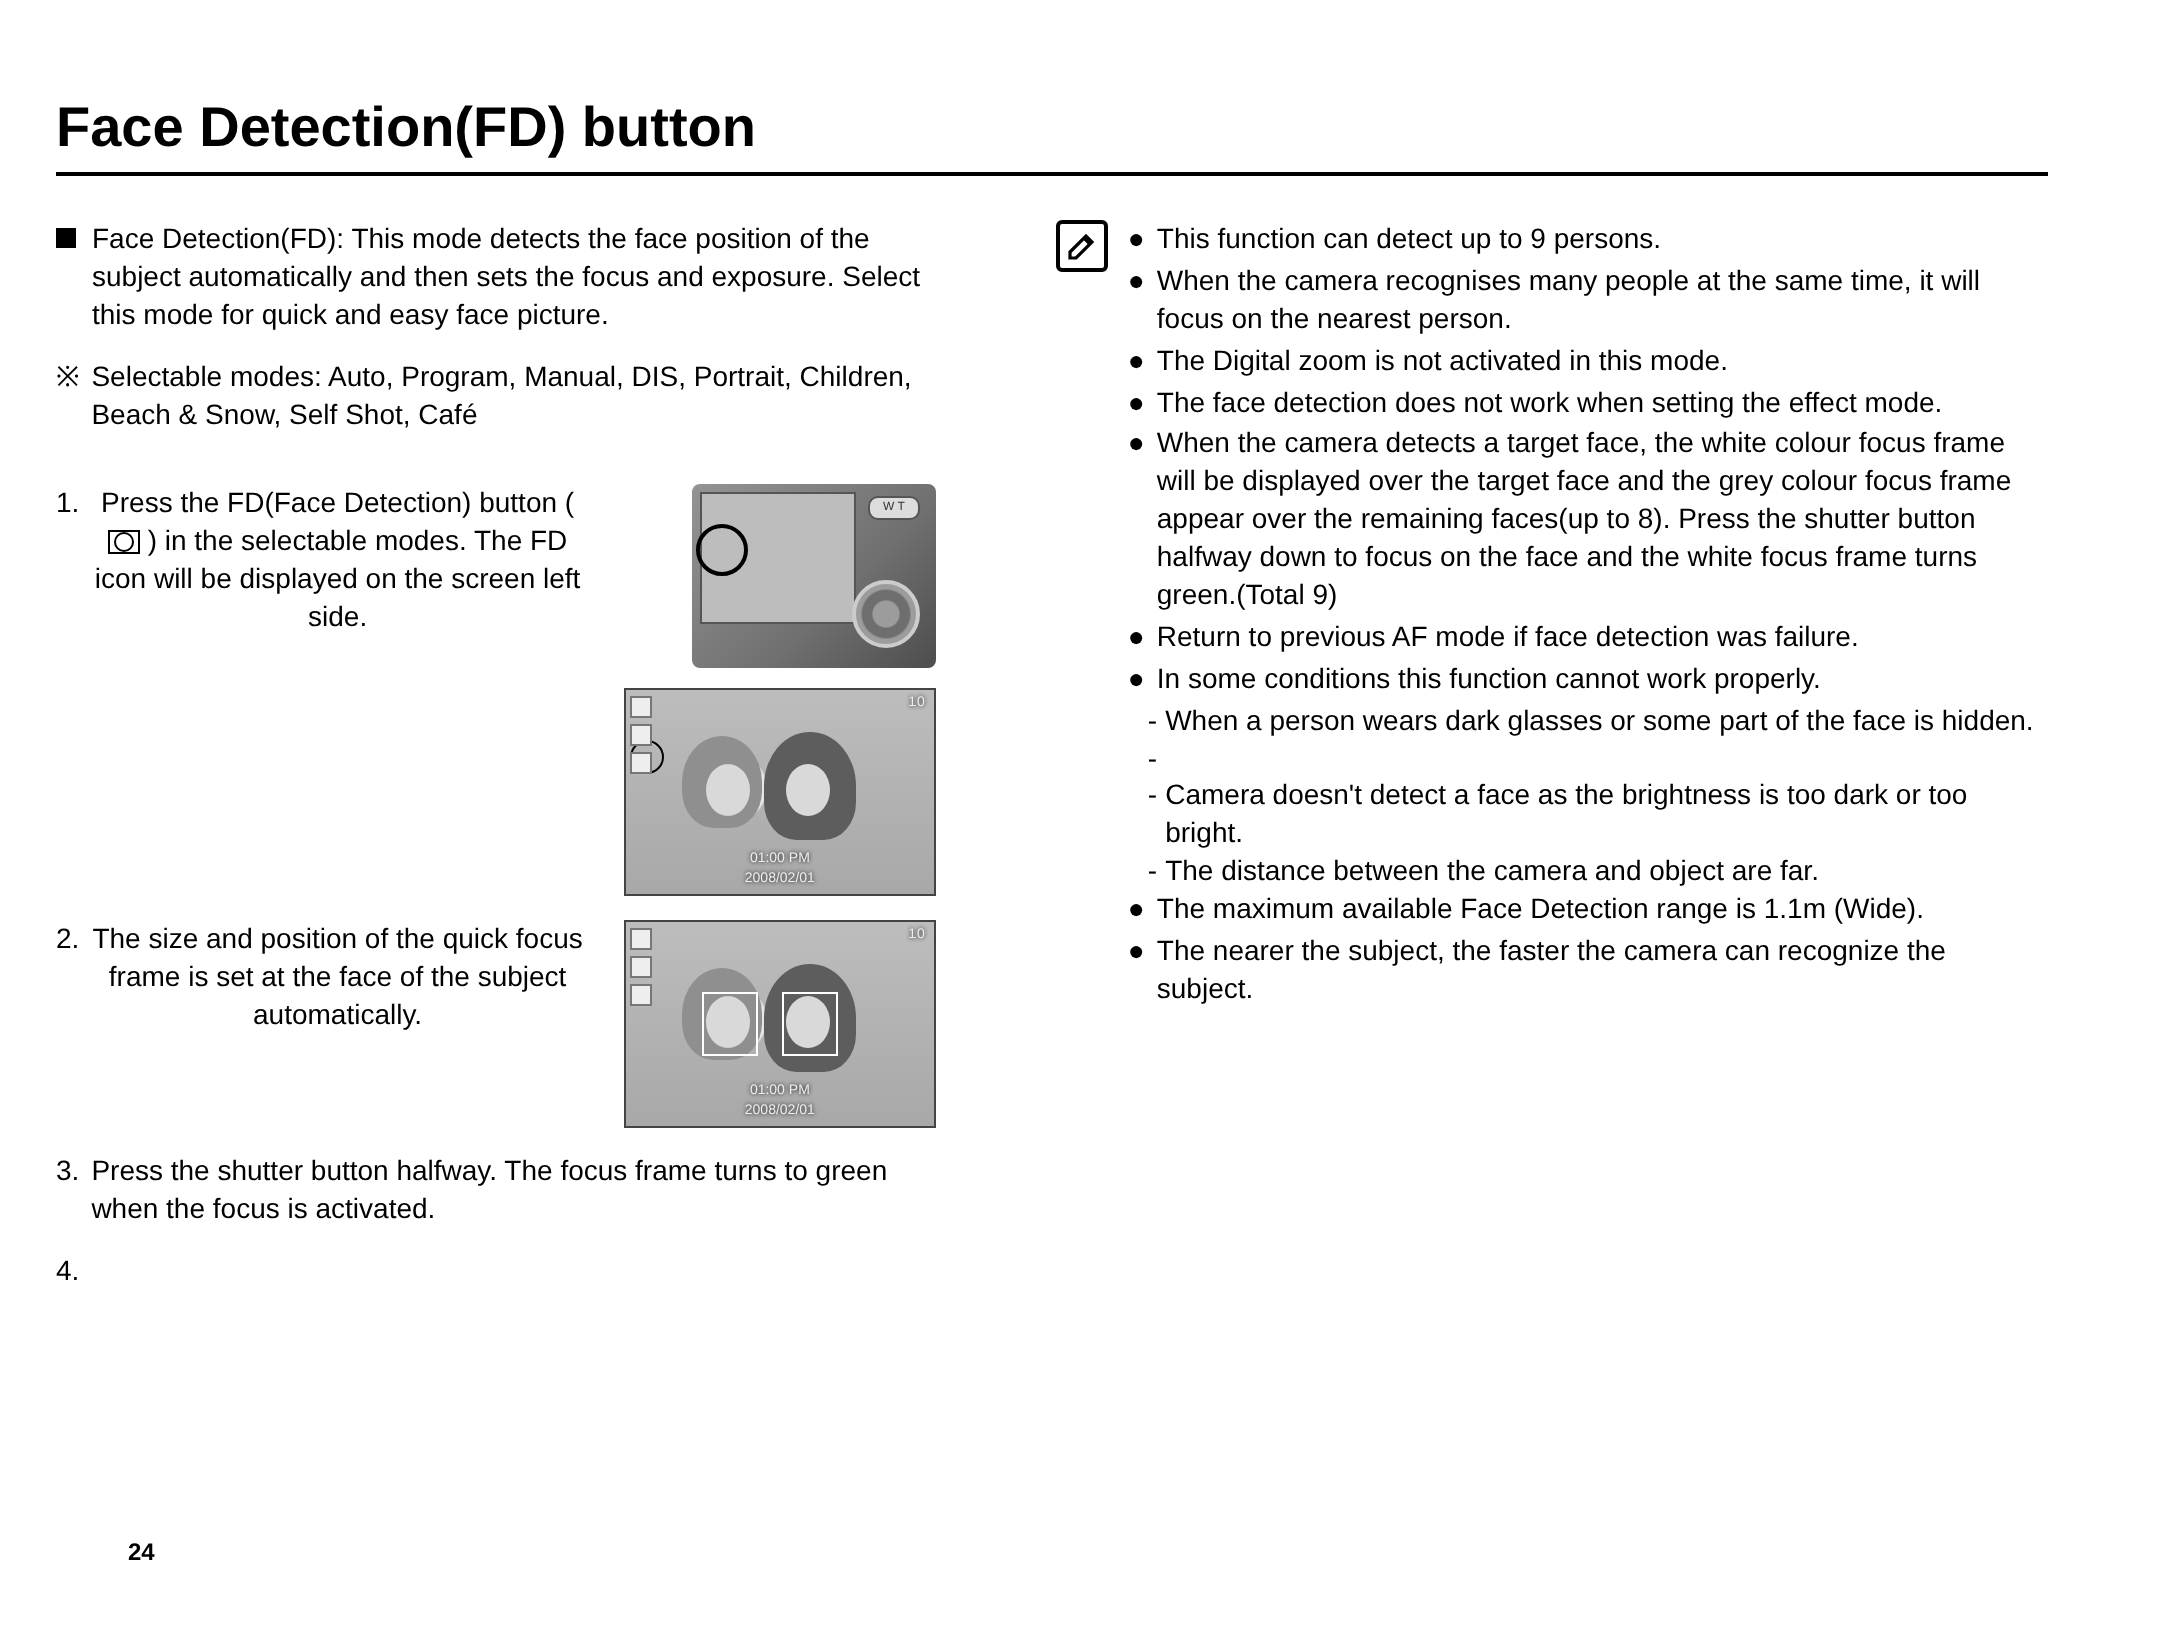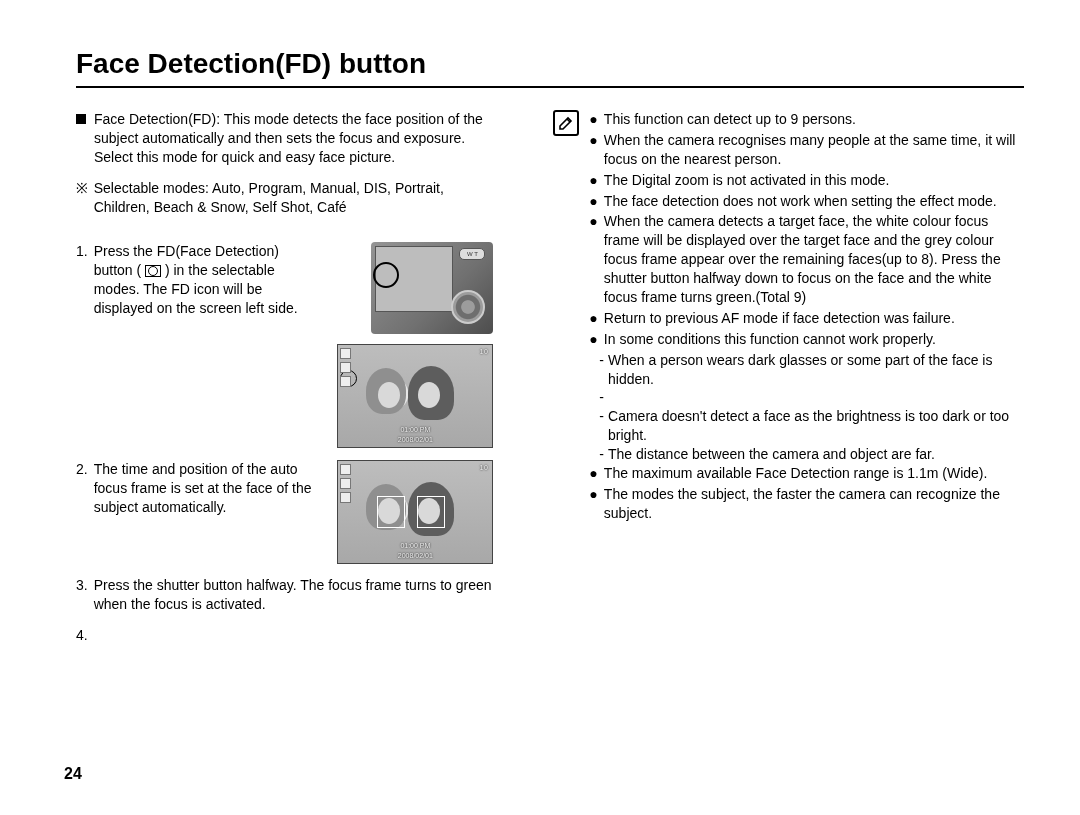--- a/index.html
+++ b/index.html
@@ -9,21 +9,21 @@
     font-family: Arial, Helvetica, sans-serif;
     color: #000;
     width: 1080px;
     height: 815px;
     overflow: hidden;
   }
   .page {
     box-sizing: border-box;
     width: 1080px;
     height: 805px;
-    padding: 48px 56px 24px 76px;
+    padding: 48px 56px 24px 28px;
     position: relative;
   }
   .title {
     font-size: 28px;
     font-weight: bold;
     border-bottom: 2px solid #000;
     padding-bottom: 6px;
     margin-bottom: 22px;
   }
   .cols {
@@ -70,20 +70,21 @@
     flex: 1 1 auto;
     display: flex;
   }
   .step-text .marker {
     flex: 0 0 auto;
     white-space: nowrap;
     margin-right: 6px;
   }
   .step-text .text {
     flex: 1 1 auto;
+    text-align: center;
   }
   .fig {
     flex: 0 0 auto;
     background: #777;
     position: relative;
     box-sizing: border-box;
   }
   .fig-camera {
     width: 122px;
     height: 92px;
@@ -170,21 +171,21 @@
   .face-box {
     position:absolute; border:1px solid #fff;
   }
   .fb1 { left:25%; top:34%; width:26px; height:30px; }
   .fb2 { left:51%; top:34%; width:26px; height:30px; }
   .lcd-stack { display:flex; flex-direction:column; gap:10px; align-items:flex-end; }
   .page-num {
     position: absolute;
     left: 64px; bottom: 22px;
     font-weight: bold;
-    font-size: 16px;
+    font-size: 12px;
   }
   .note-icon {
     flex: 0 0 auto;
     width: 22px; height: 22px;
     border: 2px solid #000;
     border-radius: 3px;
     margin-right: 10px;
     position: relative;
     display:flex;align-items:center;justify-content:center;
   }
@@ -275,21 +276,21 @@
                 <div>2008/02/01</div>
               </div>
             </div>
           </div>
         </div>
       </div>
 
       <div class="step-row">
         <div class="step-text">
           <span class="marker">2.</span>
-          <span class="text">The time and position of the auto focus frame is set at the face of the subject automatically.</span>
+          <span class="text">The size and position of the quick focus frame is set at the face of the subject automatically.</span>
         </div>
         <div class="fig fig-lcd">
           <div class="photo-bg">
             <div class="hair1"></div>
               <div class="hair2"></div>
             <div class="face f1"></div>
               <div class="face f2"></div>
           </div>
           <div class="lcd-overlay">
             <div class="lcd-icons-left">
@@ -369,21 +370,21 @@
         <div class="sub-row">
             <span class="dash">-</span>
             <span>The distance between the camera and object are far.</span>
           </div>
         <div class="bullet-row">
             <span class="dot">●</span>
             <span>The maximum available Face Detection range is 1.1m (Wide).</span>
           </div>
         <div class="bullet-row">
             <span class="dot">●</span>
-            <span>The modes the subject, the faster the camera can recognize the subject.</span>
+            <span>The nearer the subject, the faster the camera can recognize the subject.</span>
           </div>
       </div>
     </div>
 
   </div>
 
   <div class="page-num">24</div>
 </div>
 
 </body></html>

